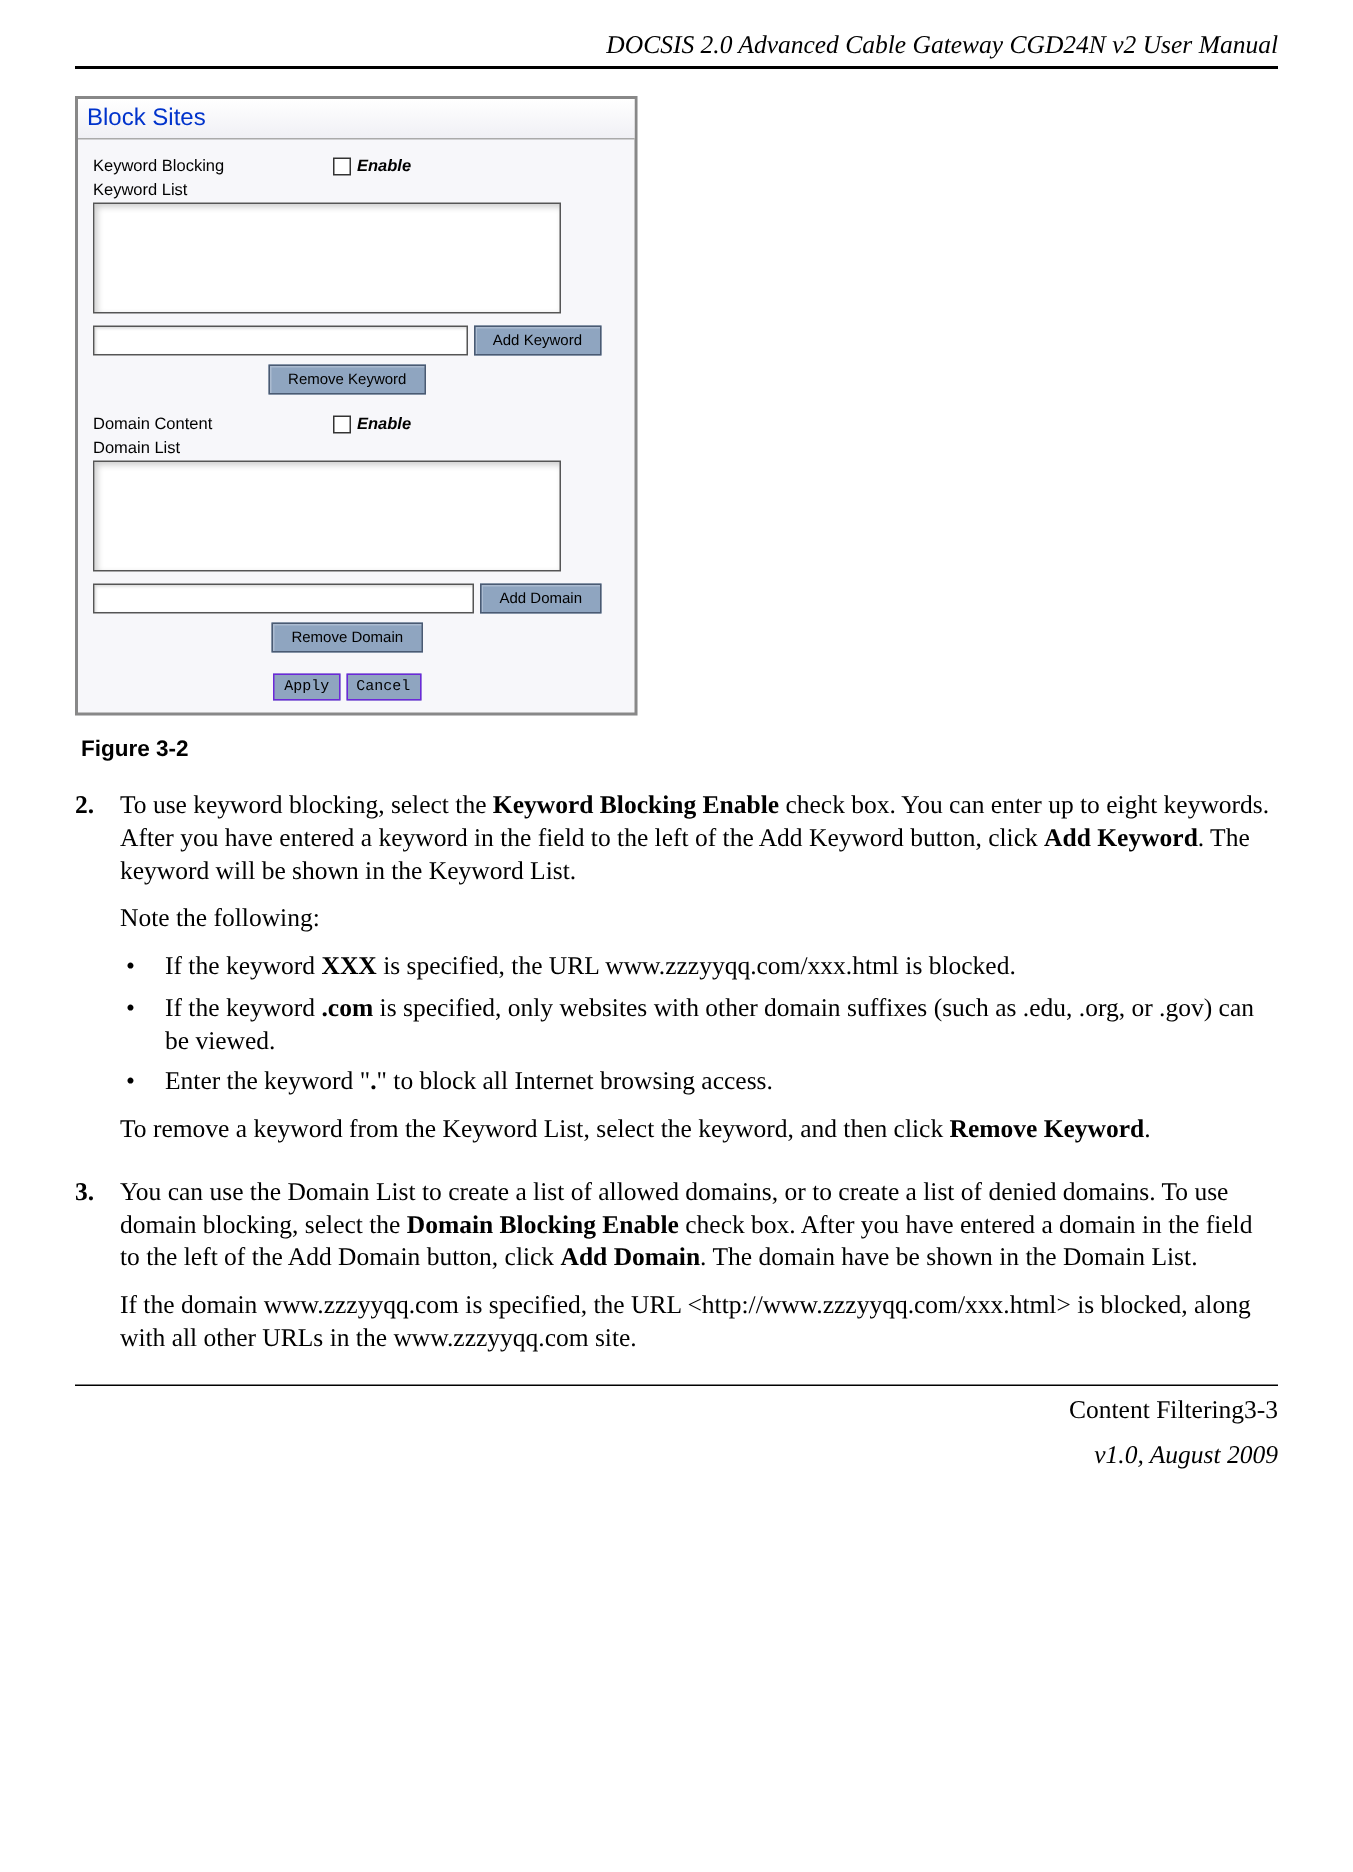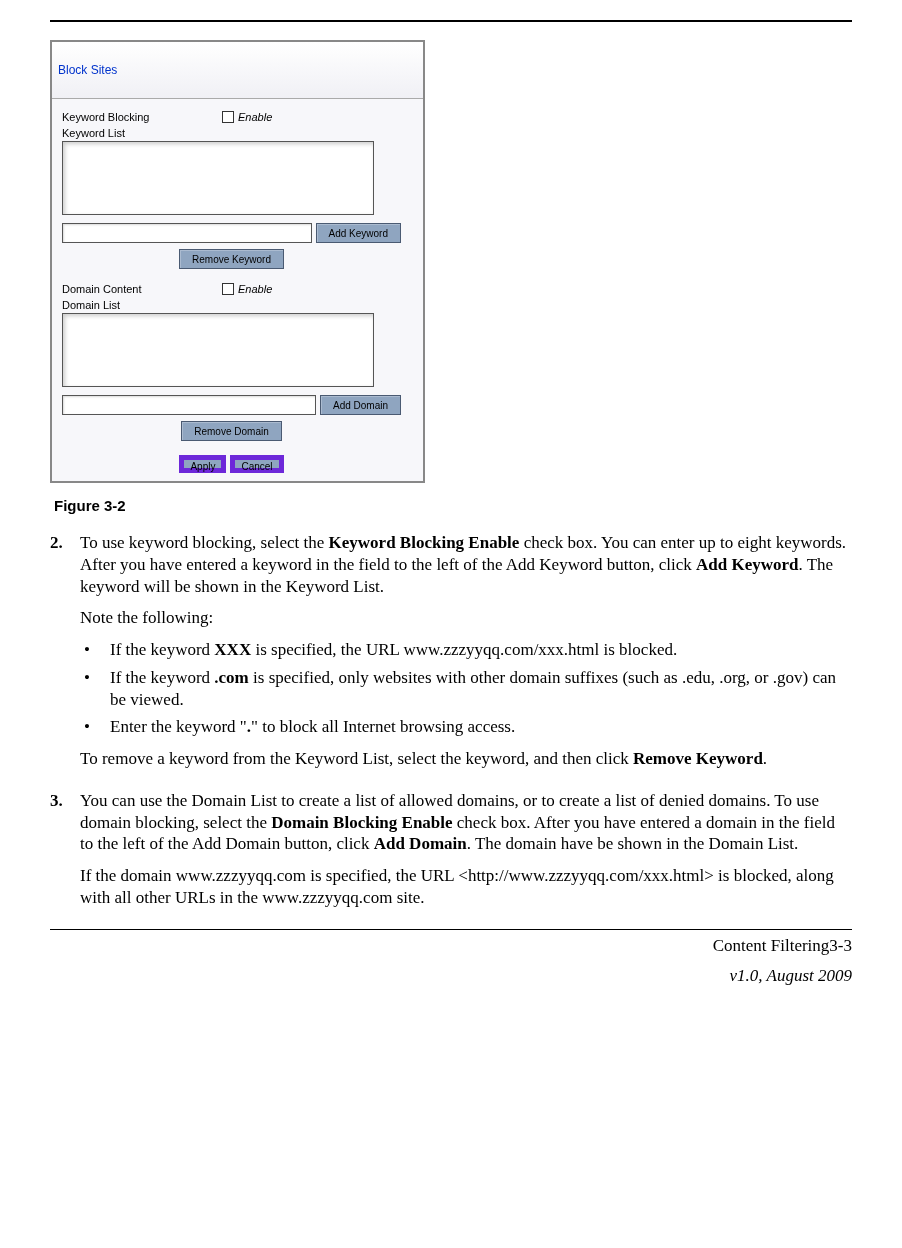--- a/index.html
+++ b/index.html
@@ -38,23 +38,23 @@
     background: #f7f7fa;
     font-family: Arial, Helvetica, sans-serif;
     font-size: 11px;
     color: #000;
     margin-top: 4px;
     box-sizing: border-box;
   }
   .panel-header {
     background: linear-gradient(#fff, #f0f0f5);
     border-bottom: 1px solid #aaa;
-    padding: 21px 6px;
+    padding: 4px 6px;
     font-weight: normal;
-    font-size: 12px;
+    font-size: 16px;
   }
   .panel-header span { color: #0033cc; }
   .panel-body {
     padding: 8px 22px 4px 10px;
   }
   .field-row {
     display: flex;
     align-items: center;
     margin: 4px 0 2px 0;
   }
@@ -67,20 +67,21 @@
     display: inline-block;
     width: 10px; height: 10px;
     border: 1px solid #333;
     background: #fff;
     margin-right: 4px;
     vertical-align: middle;
   }
   .enable-label {
     font-style: italic;
     font-size: 11px;
+    font-weight: bold;
   }
   .listbox {
     width: 310px;
     height: 72px;
     border: 1px solid #555;
     background: #fff;
     margin: 2px 0 8px 0;
     box-shadow: inset 2px 2px 4px rgba(0,0,0,0.2);
   }
   .input-row {
@@ -108,24 +109,24 @@
     box-shadow: inset 1px 1px 0 rgba(255,255,255,0.25);
     cursor: default;
   }
   .center-row {
     display: flex;
     justify-content: center;
     margin-bottom: 14px;
   }
   .center-row.apply { margin-top: 6px; margin-bottom: 4px; gap: 4px; }
   .small-btn {
-    font-family: Liberation Sans, sans-serif;
+    font-family: Liberation Mono, monospace;
     font-size: 10px;
     background: #8fa5c0;
-    border: 5px solid #6d28d9;
+    border: 1px solid #6d28d9;
     padding: 1px 6px;
     height: 18px;
     box-sizing: border-box;
     cursor: default;
   }
 
   .figure-caption {
     font-family: Arial, Helvetica, sans-serif;
     font-weight: bold;
     font-size: 15px;
@@ -169,20 +170,21 @@
     text-align: right;
     font-style: italic;
     font-size: 17px;
     margin-top: 10px;
   }
 </style>
 </head>
 <body>
 
 <div class="page">
+  <div class="header-right">DOCSIS 2.0 Advanced Cable Gateway CGD24N v2 User Manual</div>
   <hr class="thick">
 
   <div class="panel">
     <div class="panel-header">
       <span>Block Sites</span>
     </div>
     <div class="panel-body">
 
       <div class="field-row">
         <span class="field-label">Keyword Blocking</span>

